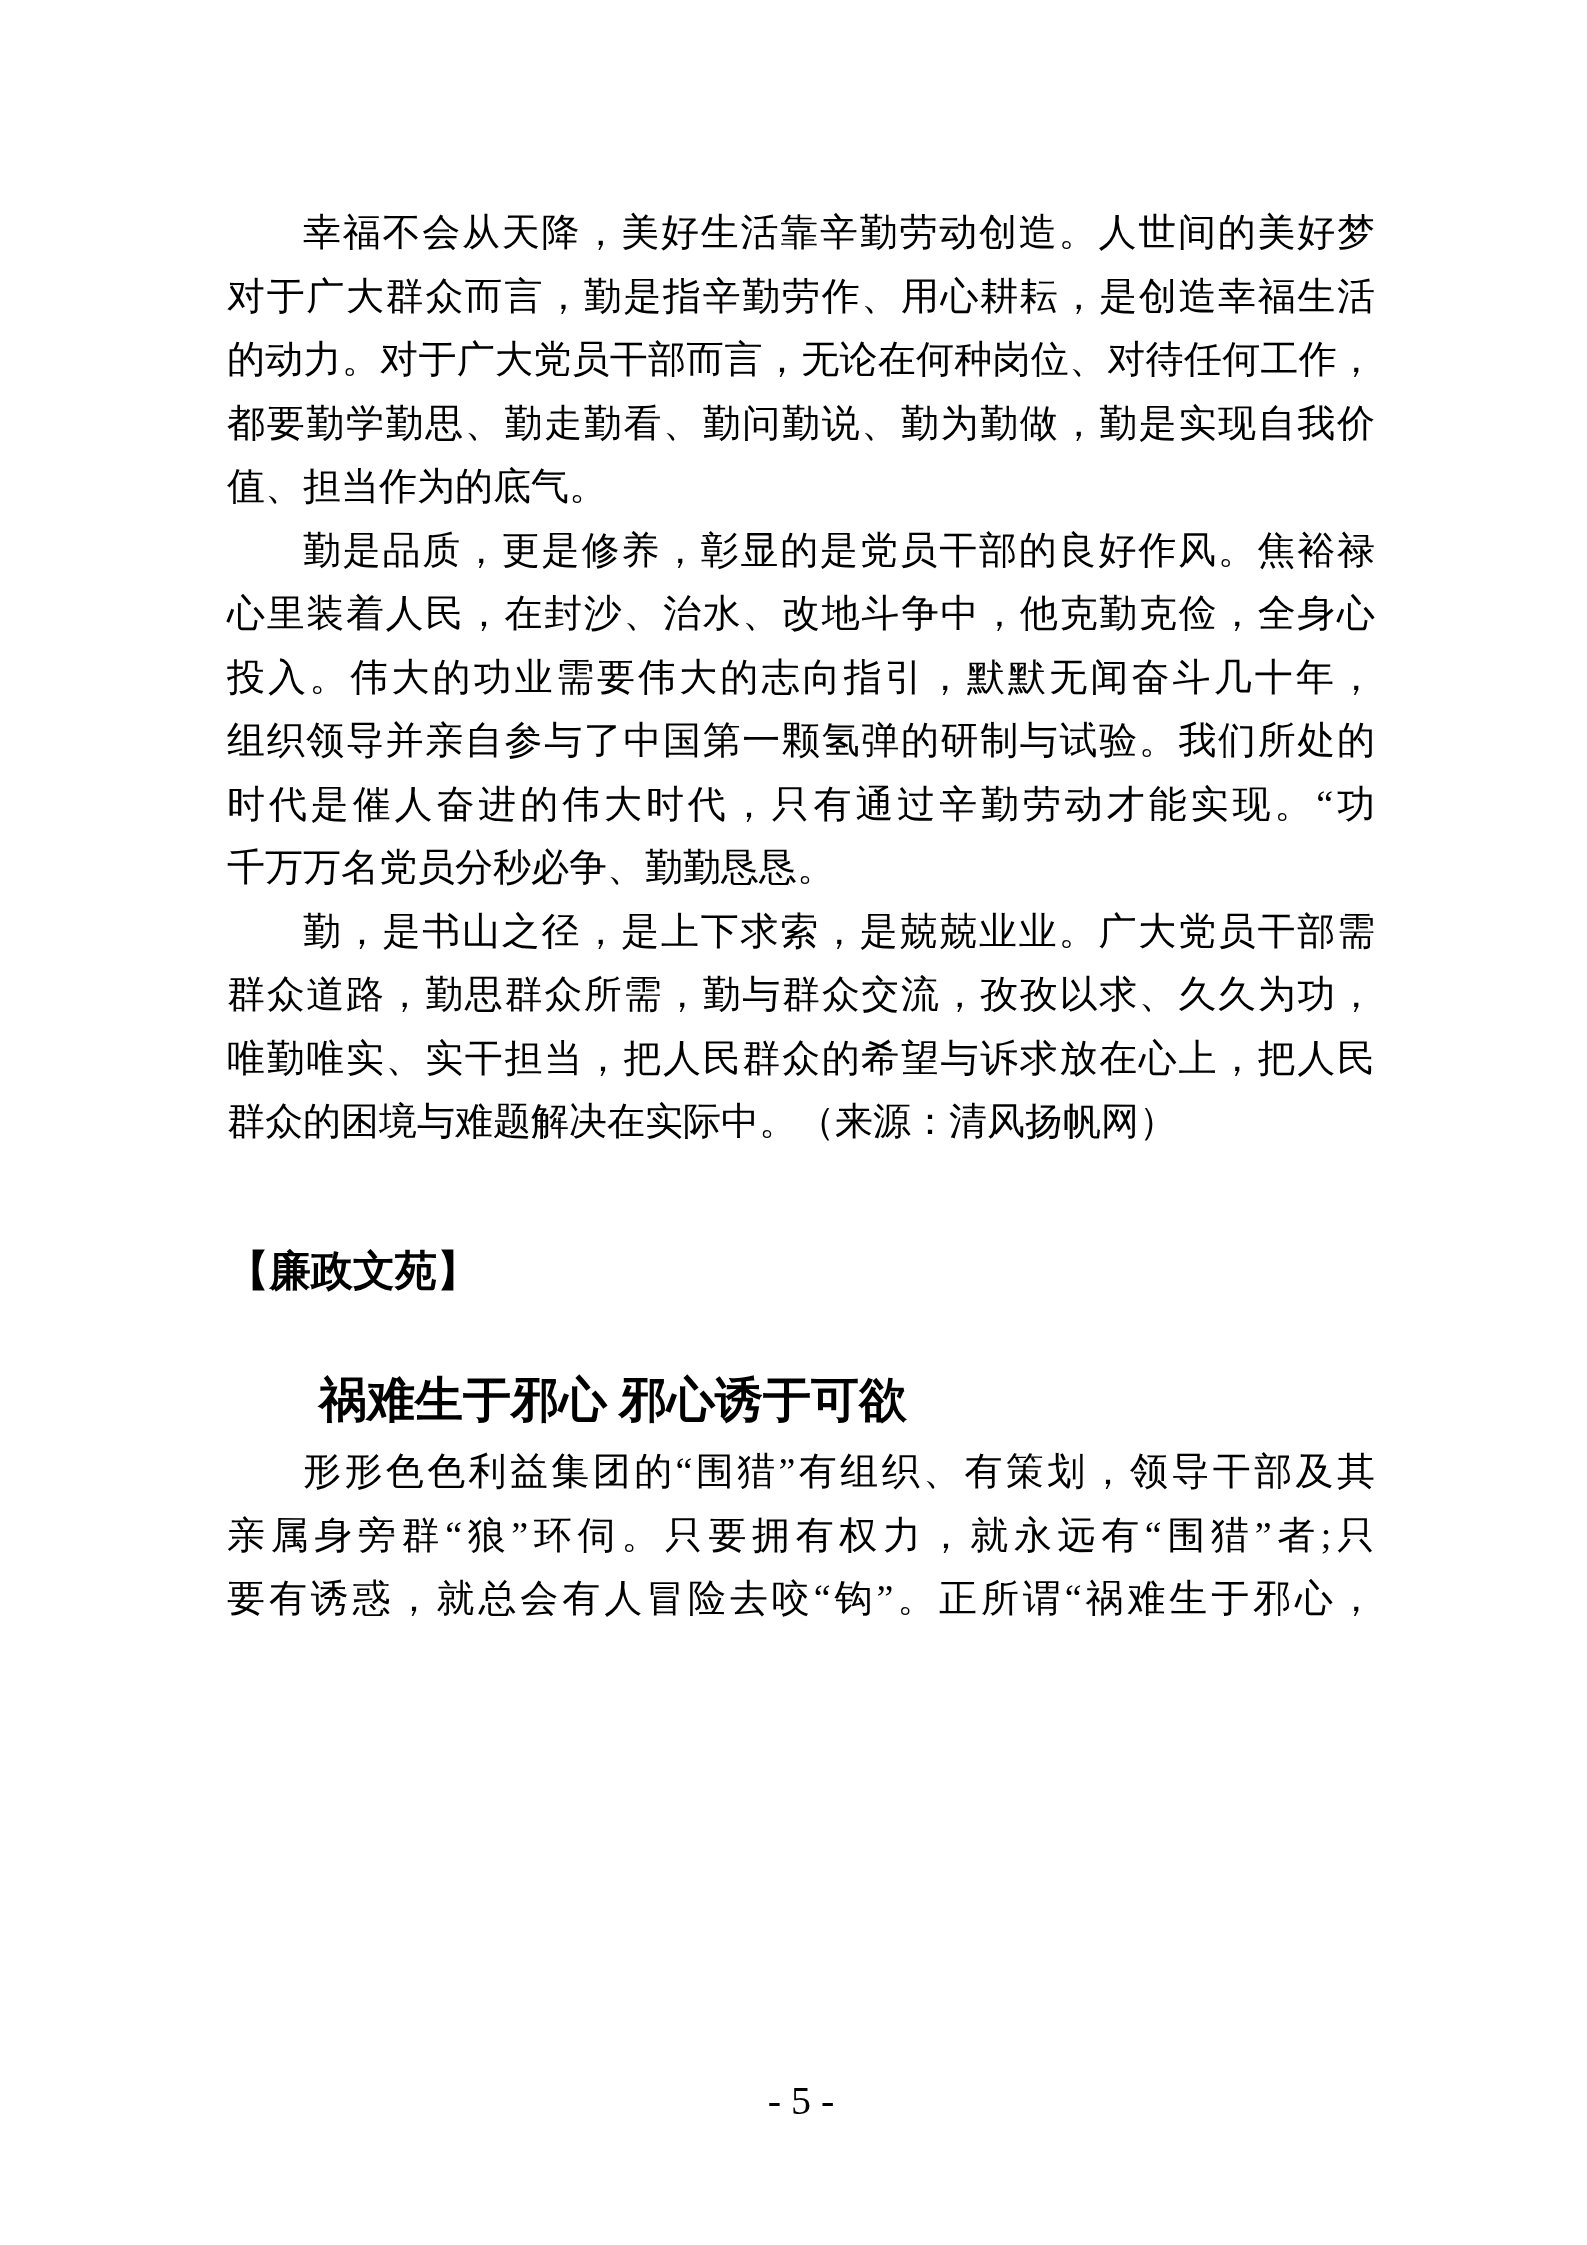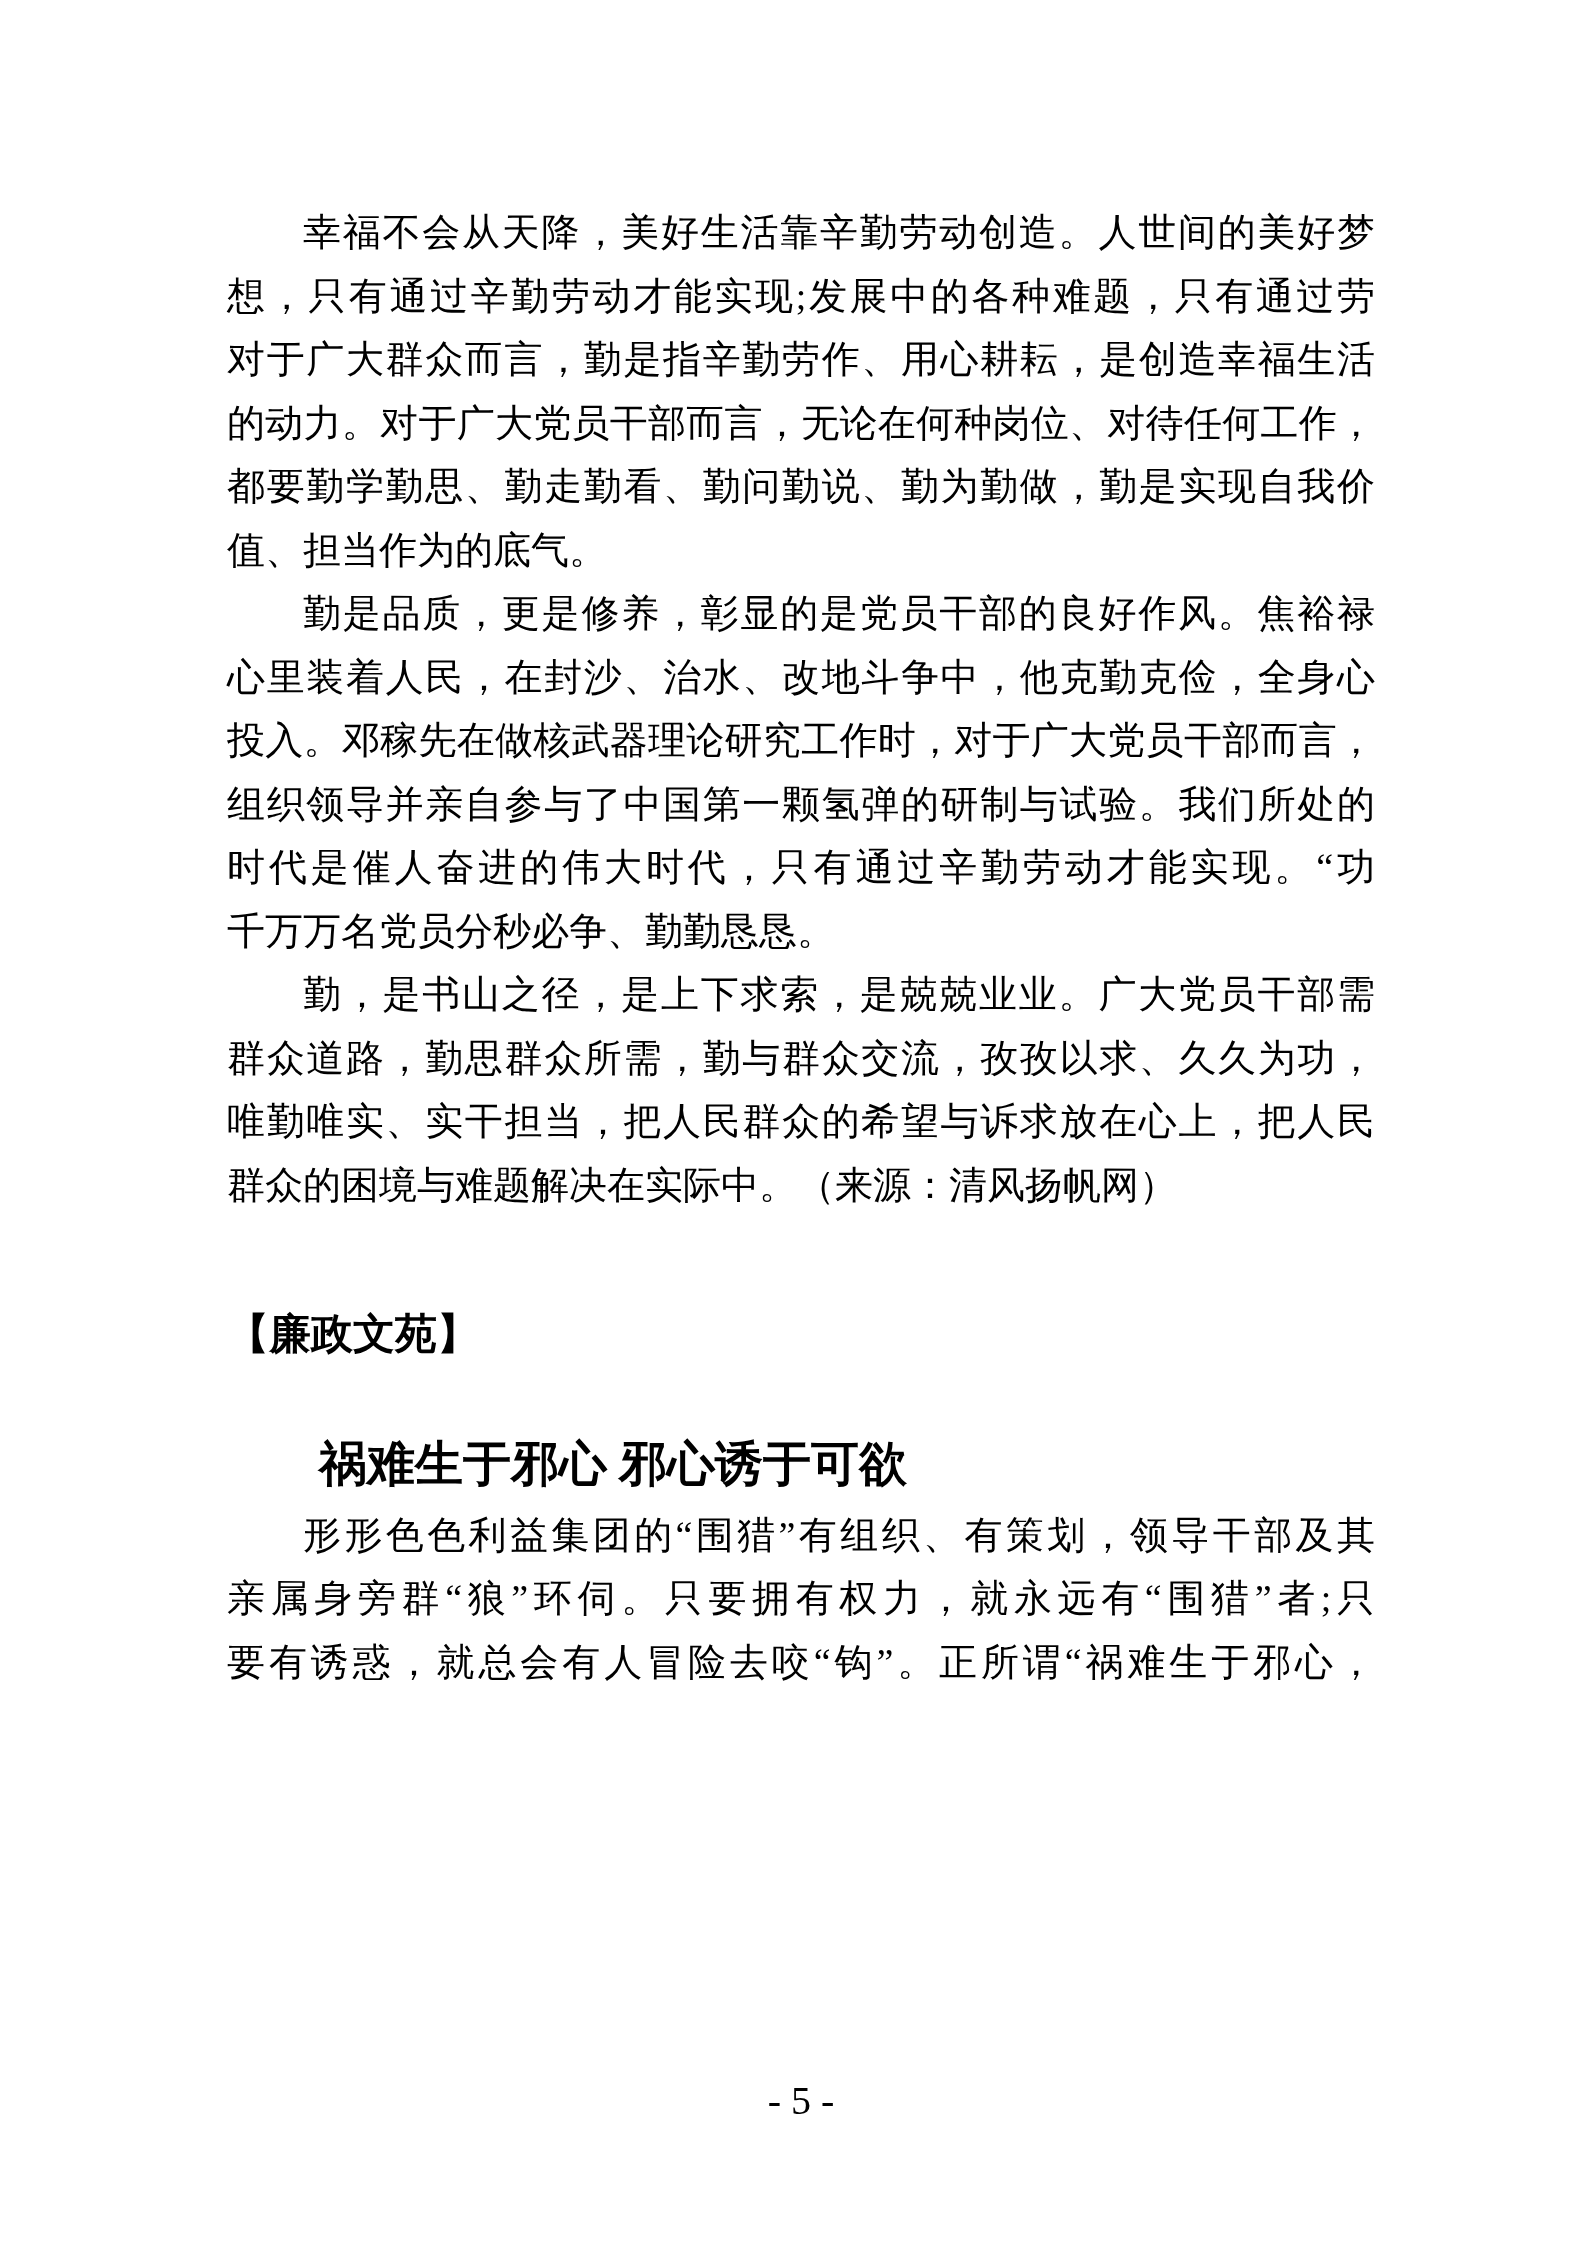--- a/index.html
+++ b/index.html
@@ -55,30 +55,29 @@
     line-height: 50px;
   }
 </style>
 </head>
 <body>
 
 <div class="page">
   <div class="text-block" id="doc-content">
       <div class="para">
         <div class="line first">幸福不会从天降，美好生活靠辛勤劳动创造。人世间的美好梦</div>
-        <div class="line">想，只有通过辛勤劳动才能实现;发展中的各种难题，只有通过劳</div>
         <div class="line">对于广大群众而言，勤是指辛勤劳作、用心耕耘，是创造幸福生活</div>
         <div class="line">的动力。对于广大党员干部而言，无论在何种岗位、对待任何工作，</div>
         <div class="line">都要勤学勤思、勤走勤看、勤问勤说、勤为勤做，勤是实现自我价</div>
         <div class="line plain">值、担当作为的底气。</div>
       </div>
       <div class="para">
         <div class="line first">勤是品质，更是修养，彰显的是党员干部的良好作风。焦裕禄</div>
         <div class="line">心里装着人民，在封沙、治水、改地斗争中，他克勤克俭，全身心</div>
-        <div class="line">投入。邓稼先在做核武器理论研究工作时，对于广大党员干部而言，</div>
+        <div class="line">投入。伟大的功业需要伟大的志向指引，默默无闻奋斗几十年，</div>
         <div class="line">组织领导并亲自参与了中国第一颗氢弹的研制与试验。我们所处的</div>
         <div class="line">时代是催人奋进的伟大时代，只有通过辛勤劳动才能实现。“功</div>
         <div class="line plain">千万万名党员分秒必争、勤勤恳恳。</div>
       </div>
       <div class="para">
         <div class="line first">勤，是书山之径，是上下求索，是兢兢业业。广大党员干部需</div>
         <div class="line">群众道路，勤思群众所需，勤与群众交流，孜孜以求、久久为功，</div>
         <div class="line">唯勤唯实、实干担当，把人民群众的希望与诉求放在心上，把人民</div>
         <div class="line plain">群众的困境与难题解决在实际中。（来源：清风扬帆网）</div>
       </div>

